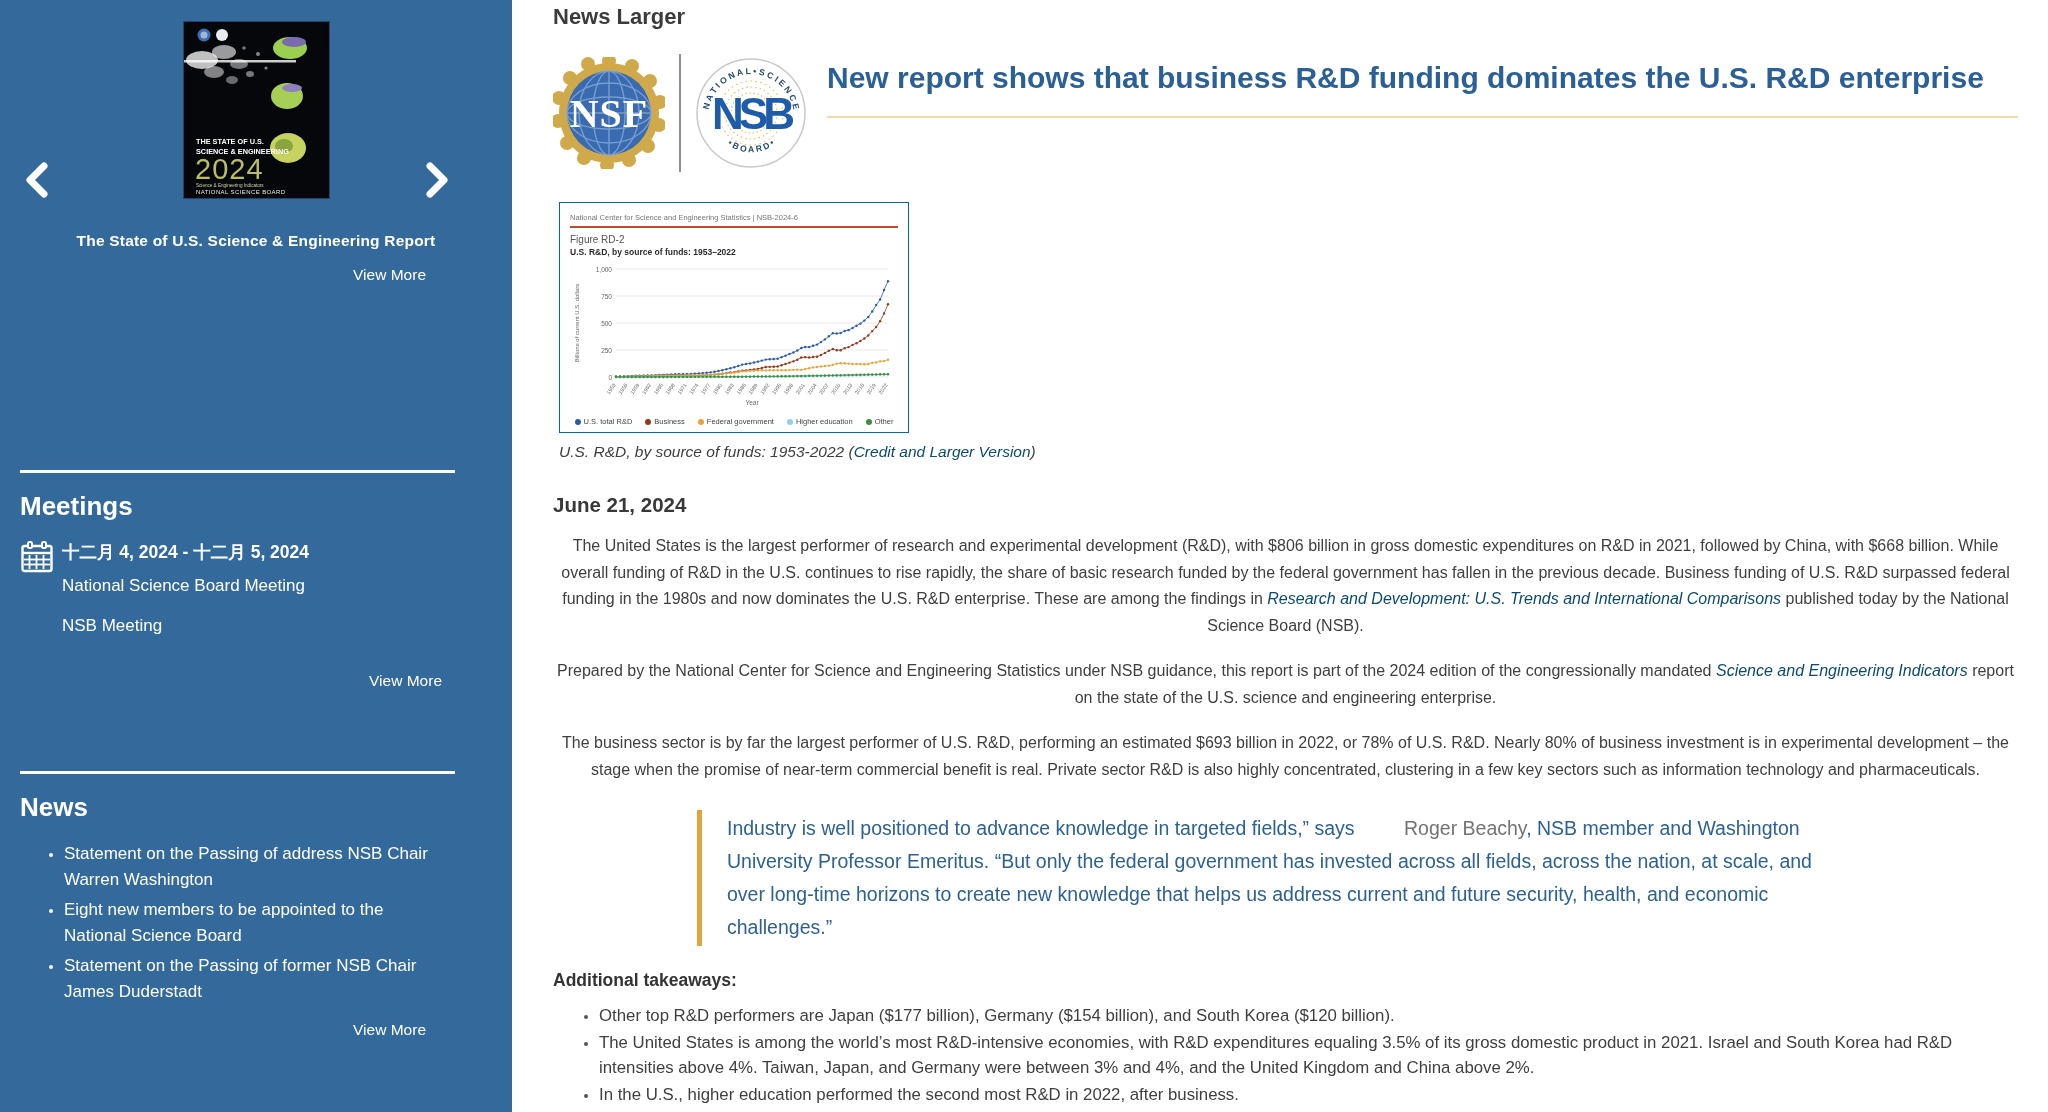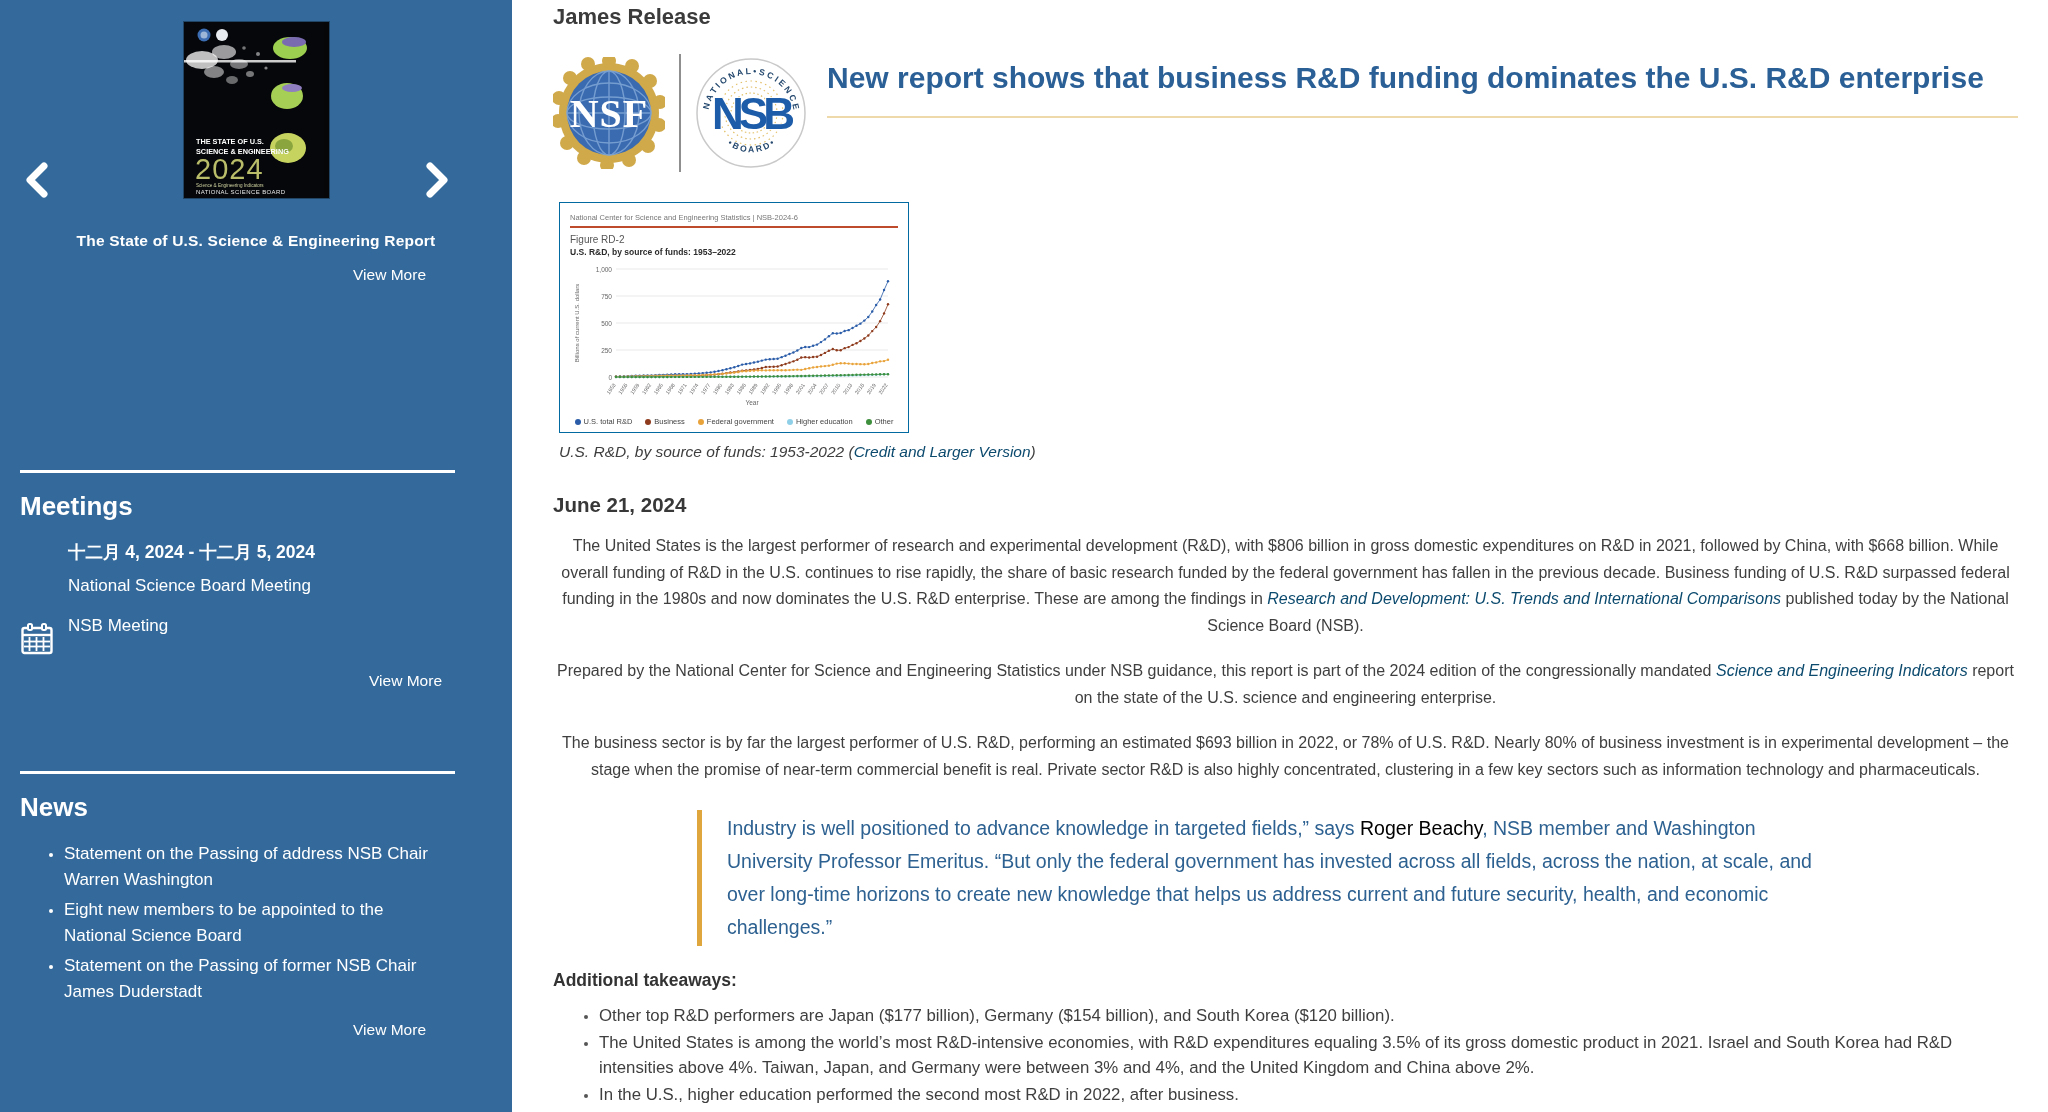--- a/index.html
+++ b/index.html
@@ -10,21 +10,21 @@
   .carousel{position:relative;height:448px;}
   .car-btn{position:absolute;top:138px;width:36px;height:40px;background:transparent;border:none;cursor:pointer;padding:0;}
   .car-prev{left:20px;} .car-next{right:58px;}
   .cover{position:relative;width:145px;height:176px;margin:22px auto 0;background:#060608;box-shadow:0 0 0 1px rgba(0,0,0,.35);cursor:pointer;}
   .car-caption{margin:34px 36px 0;text-align:center;font-size:15.5px;font-weight:bold;letter-spacing:.2px;}
   .view-more{display:block;text-align:right;margin:16px 86px 0 0;font-size:15.5px;color:#fff;text-decoration:none;cursor:pointer;}
   .vm-meet{margin:16px 70px 0 0;}
   .side-hr{border:none;height:3px;background:#fff;margin:0 57px 0 20px;}
   .side-sec{padding:18px 0 0 20px;}
   .side-sec h2{margin:0 0 18px;font-size:26px;font-weight:bold;color:#fff;}
-  .meet-row{display:flex;gap:14px;align-items:flex-end;}
+  .meet-row{display:flex;gap:8px;align-items:flex-start;}
   .meet-date{font-size:17.5px;font-weight:bold;margin-bottom:12px;}
   .meet-item{font-size:17px;margin-bottom:20px;cursor:pointer;}
   .news-list{margin:0;padding:0 0 0 44px;width:366px;}
   .news-list li{font-size:17px;line-height:26px;margin-bottom:4px;cursor:pointer;}
   .news-list li::marker{color:#fff;font-size:14px;}
   .meetings-sec{height:298px;box-sizing:border-box;}
   
   .main{position:absolute;left:512px;top:0;width:1536px;height:1112px;box-sizing:border-box;padding:2px 30px 0 41px;background:#fff;}
   .kicker{font-size:22px;font-weight:bold;color:#3b3b3b;margin:2px 0 24px;}
   .header-row{display:flex;gap:20px;margin-bottom:30px;}
@@ -43,21 +43,21 @@
   .legend span{display:flex;align-items:center;gap:3px;font-size:7.5px;color:#444;}
   .legend i{width:6px;height:6px;border-radius:50%;display:inline-block;}
   .fig-caption{font-style:italic;font-size:15.5px;color:#3e3e3e;margin:8px 0 0;}
   .fig-caption a{color:#6f9cd1;text-decoration:none;cursor:pointer;}
   .date-h{font-size:20.5px;font-weight:bold;color:#383838;margin:32px 0 16px;}
   .body-p{font-size:16px;line-height:26.5px;margin:12px 0 19px;max-width:1478px;color:#3f3f3f;text-align:center;}
   a.seg-link,a.seg-ilink{color:#0c4a6e;text-decoration:none;cursor:pointer;}
   a.seg-ilink{font-style:italic;}
   blockquote.pull{margin:27px 0 0 144px;padding:2px 0 2px 25px;border-left:5px solid #e0a63e;
      font-size:19.5px;line-height:33px;color:#2d6191;max-width:1090px;}
-  blockquote.pull a.seg-link{color:#000000;}
+  blockquote.pull a.seg-link{color:#737373;margin-left:44px;}
   .takeaways-h{font-size:17.5px;font-weight:bold;color:#333;margin:24px 0 12px;}
   .takeaways{margin:0;padding-left:46px;max-width:1440px;}
   .takeaways li{font-size:16.8px;line-height:25.5px;margin-bottom:1px;color:#3f3f3f;}
   .takeaways li::marker{color:#555;font-size:13px;}
 </style>
 </head>
 <body>
 
 <div id="app">
 
@@ -150,21 +150,21 @@
       <ul class="news-list">
         <li>Statement on the Passing of address NSB Chair Warren Washington</li>
         <li>Eight new members to be appointed to the National Science Board</li>
         <li>Statement on the Passing of former NSB Chair James Duderstadt</li>
       </ul>
       <a class="view-more">View More</a>
     </section>
   </aside>
 
   <main class="main">
-    <div class="kicker">James Release</div>
+    <div class="kicker">News Larger</div>
 
     <div class="header-row">
       <div class="logos">
 
         <svg width="112" height="112" viewBox="0 0 112 112">
           <g fill="#d0a94a">
             <circle cx="56" cy="56" r="50" fill="#d0a94a"></circle>
             <g>
               <circle cx="56" cy="4" r="7"></circle>
                 <circle cx="79" cy="9" r="7"></circle>

